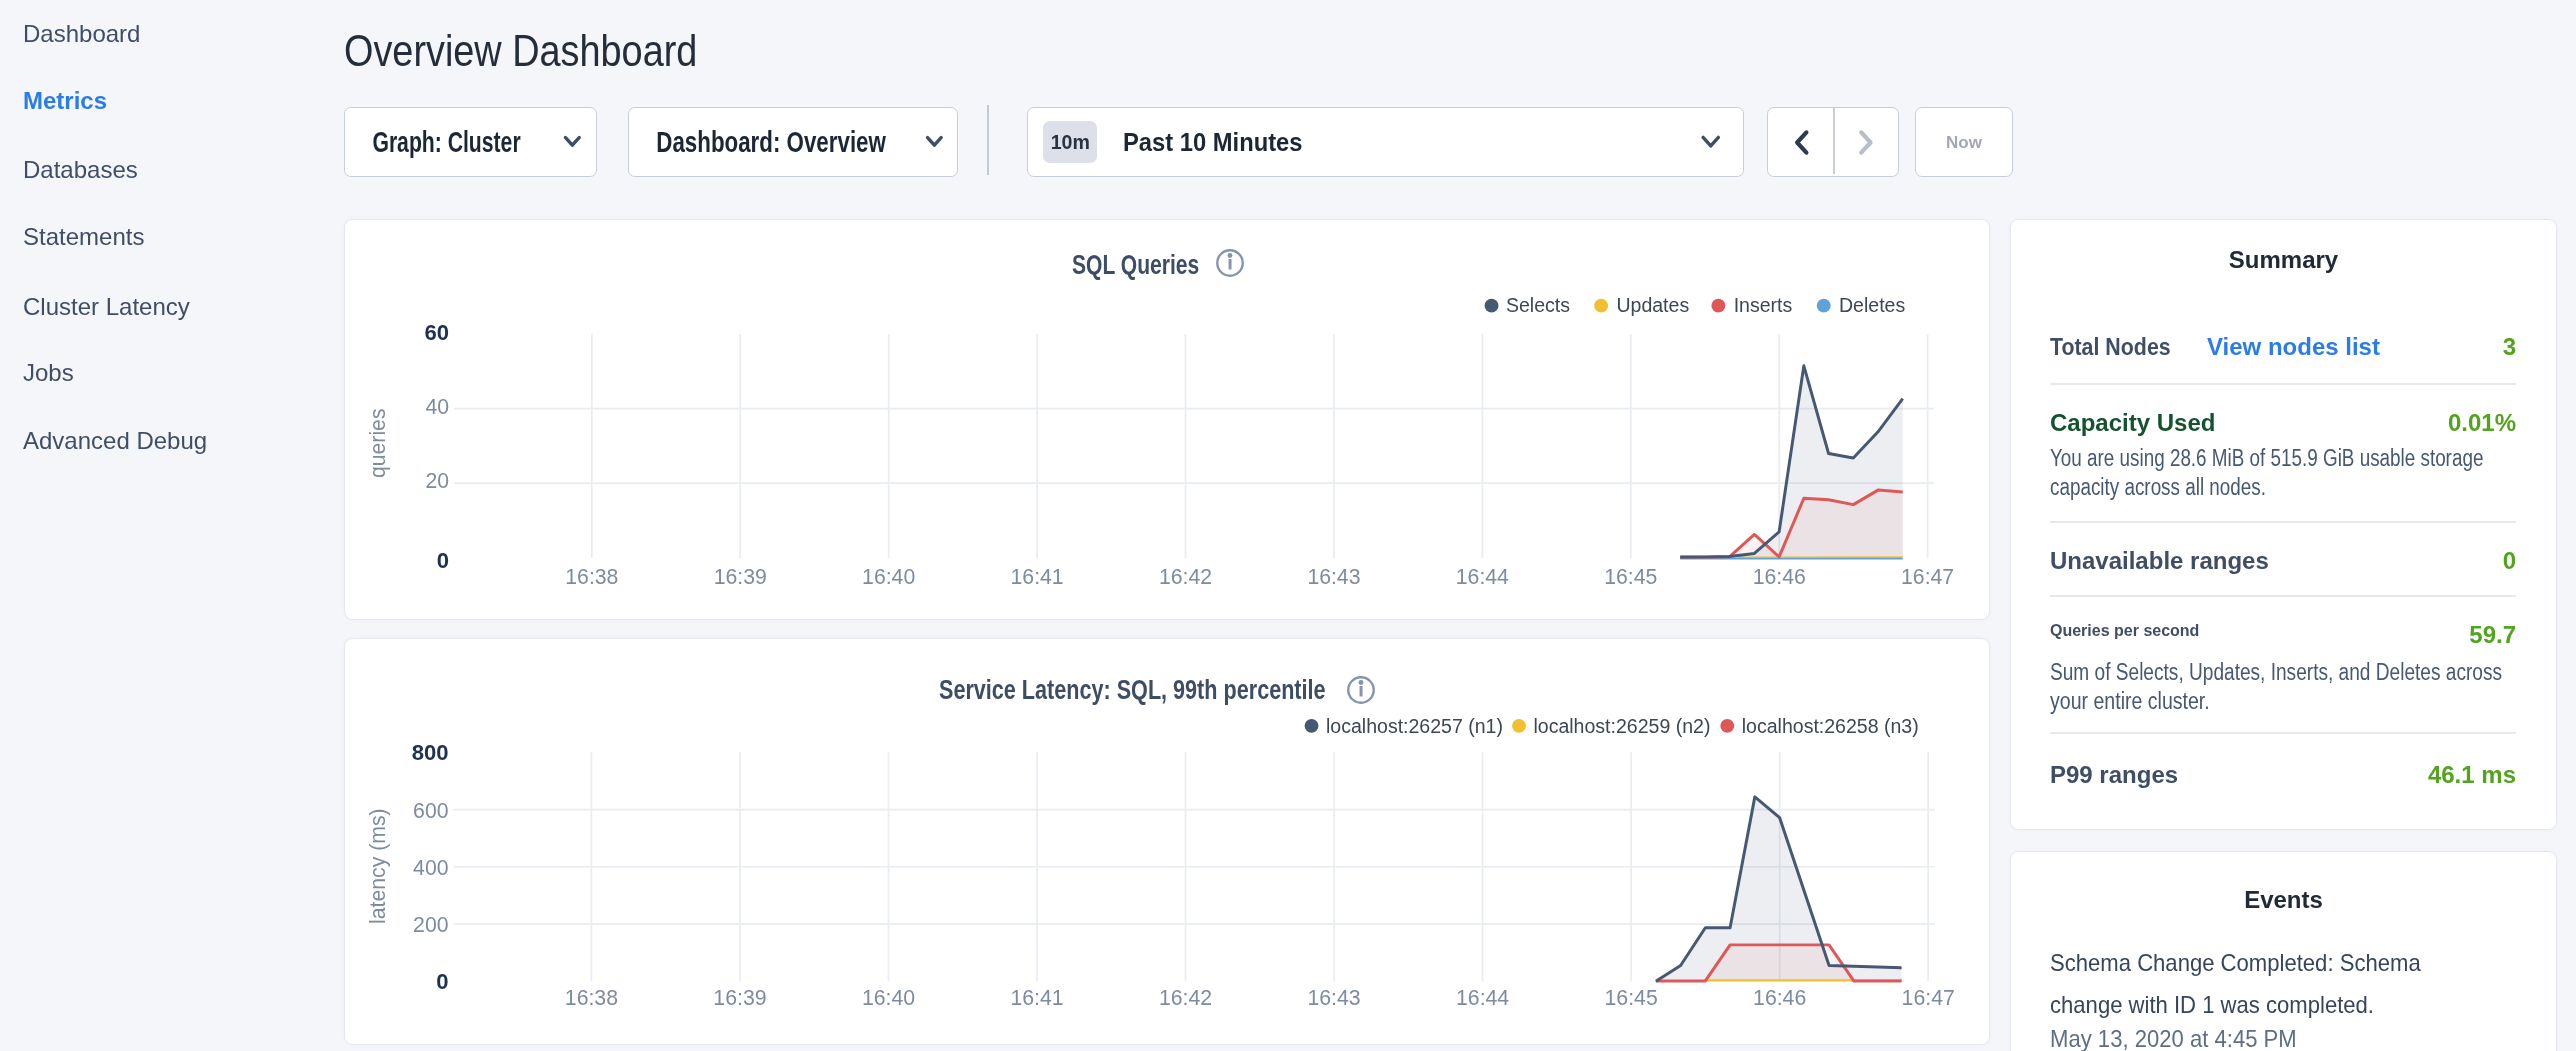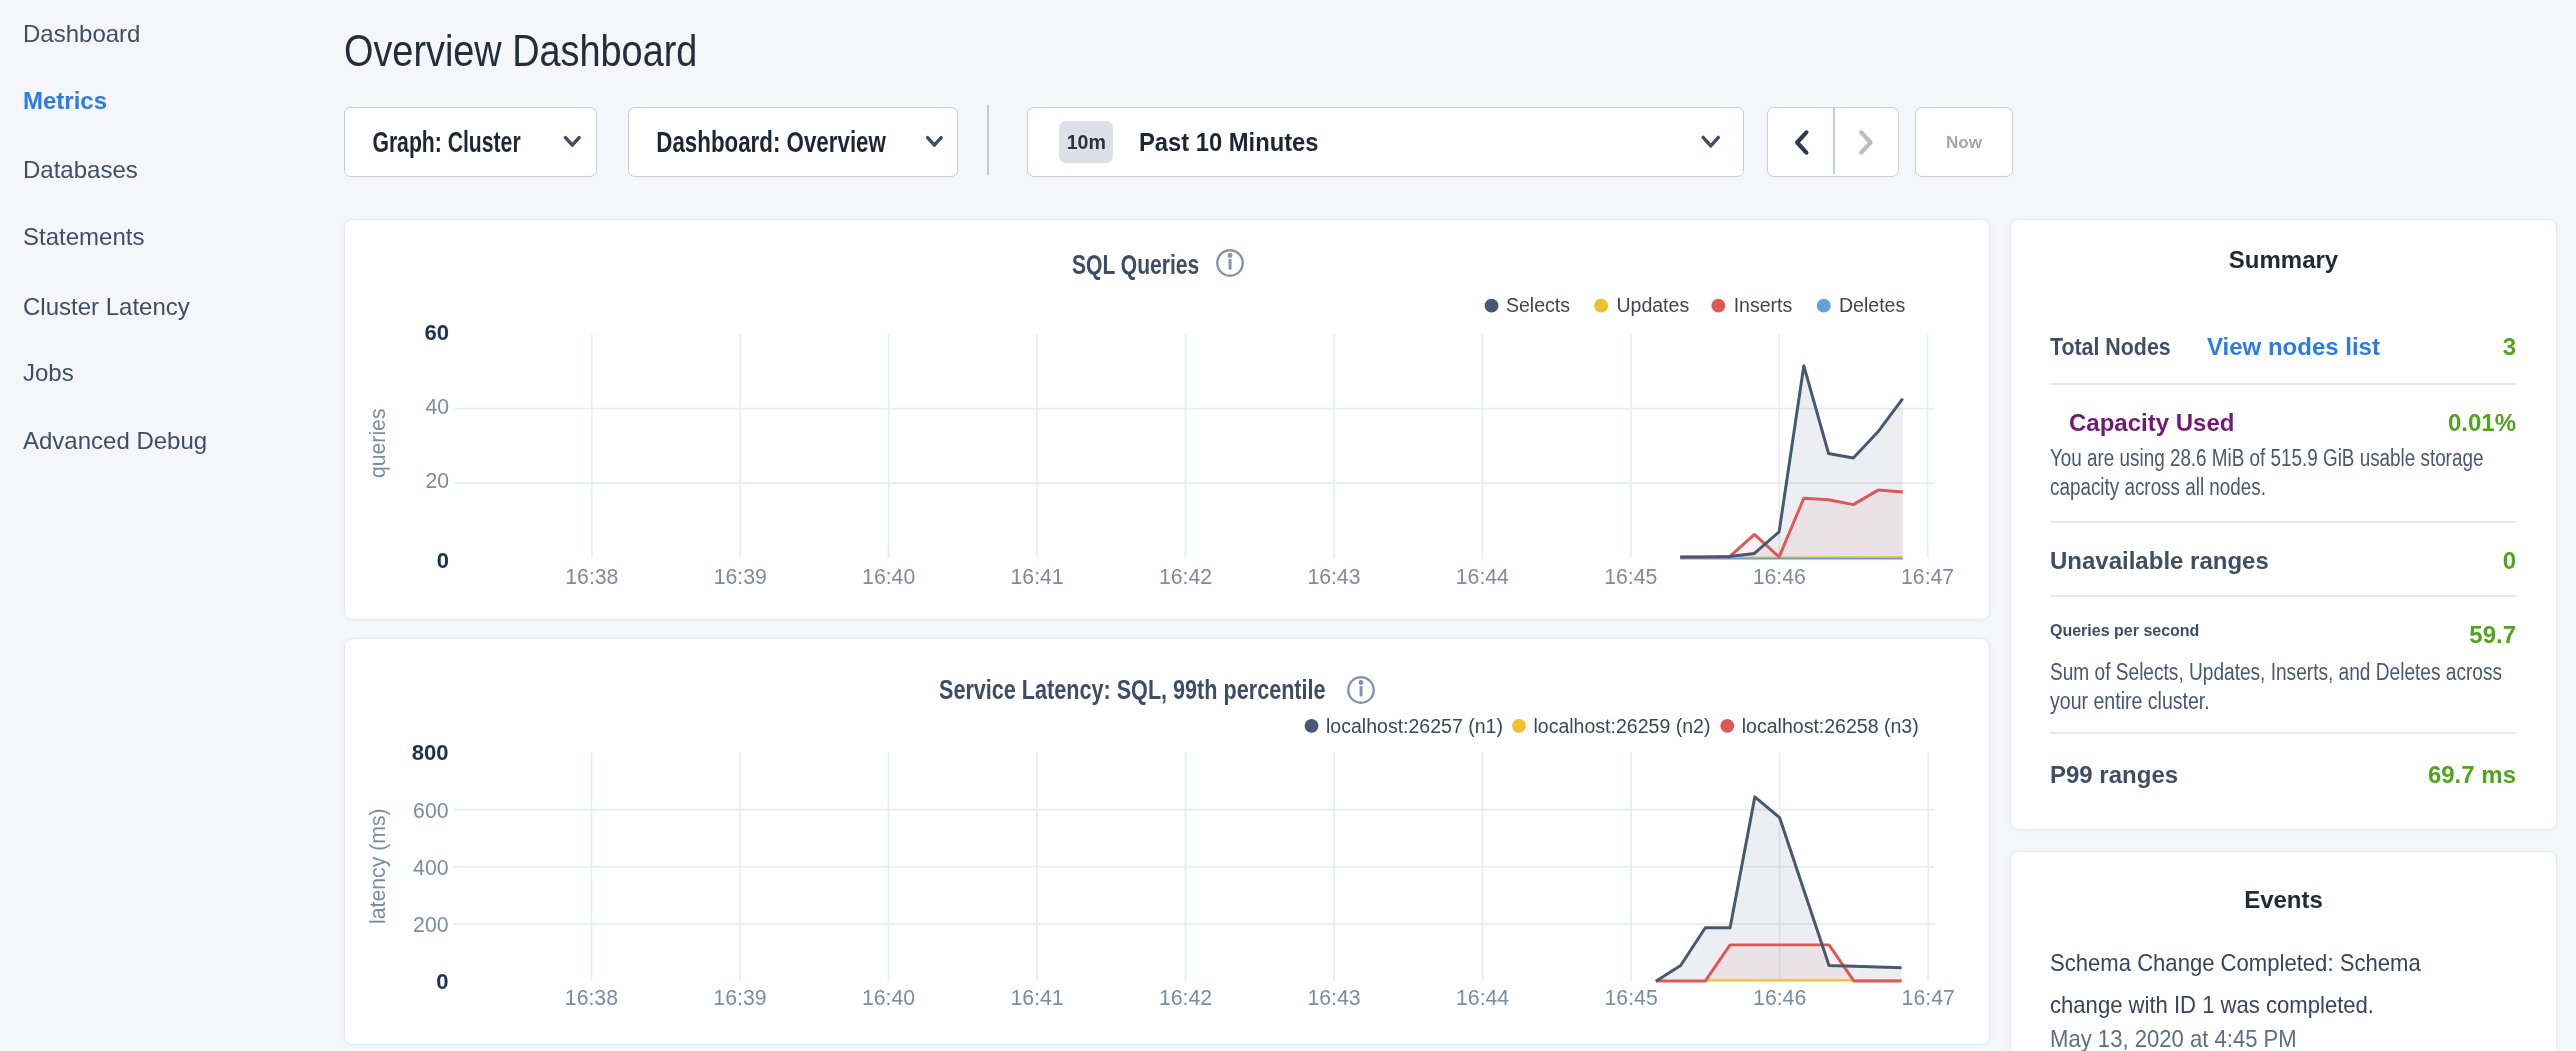--- a/index.html
+++ b/index.html
@@ -31,21 +31,21 @@
       <path d="M3 3 L11 12 L19 3" fill="none" stroke="#3f4e66" stroke-width="4" stroke-linecap="round" stroke-linejoin="round"></path>
     </svg>
 </div>
 <div class="ctl" style="left:628px; width:330px; justify-content:center;">
   <span class="ctltxt" style="font-size:29px; transform:scaleX(0.77);">Dashboard: Overview</span>
   <svg style="margin-left:5.1px; margin-right:20.4px; flex-shrink:0;" width="18.7" height="13.6" viewBox="0 0 22 16">
       <path d="M3 3 L11 12 L19 3" fill="none" stroke="#3f4e66" stroke-width="4" stroke-linecap="round" stroke-linejoin="round"></path>
     </svg>
 </div>
 <div class="abs" style="left:987px; top:105px; width:1.7px; height:70px; background:#c3c9d6;"></div>
-<div class="ctl" style="left:1027px; width:717px;padding-left:16px;">
+<div class="ctl" style="left:1027px; width:717px;">
   <div style="margin-left:15.3px; width:54px; height:42px; background:#dde0e8; border-radius:6.8px; display:flex; align-items:center; justify-content:center; font-size:19.6px; font-weight:bold; color:#2a3342;">10m</div>
   <span class="ctltxt" style="margin-left:25.5px; font-size:25px; transform:scaleX(0.95); transform-origin:0 50%;">Past 10 Minutes</span>
   <svg class="abs" style="right:19.6px; top:26px;" width="25.5" height="17" viewBox="0 0 30 20">
       <path d="M6 4 L15 14 L24 4" fill="none" stroke="#3f4e66" stroke-width="4" stroke-linecap="round" stroke-linejoin="round"></path>
     </svg>
 </div>
 <div class="ctl" style="left:1767px; width:132px;">
   <div class="abs" style="left:65px; top:0px; width:1.7px; height:66px; background:#c8cdda;"></div>
   <svg class="abs" style="left:24px; top:21px;" width="18.7" height="27" viewBox="0 0 22 32">
       <path d="M17 4 L6 16 L17 28" fill="none" stroke="#2c3a52" stroke-width="5" stroke-linecap="round" stroke-linejoin="round"></path>
@@ -170,34 +170,34 @@
   <polyline points="1543,403 1601.2,403 1630.3,360.6 1746.7,360.6 1775.8,403 1832,403" fill="none" stroke="#df5858" stroke-width="3.5" stroke-linejoin="round"></polyline>
   <polyline points="1543,403.4 1572.1,384.9 1601.2,340.4 1630.3,340.4 1659.4,186.5 1688.5,210.8 1746.7,384.9 1775.8,385.6 1832,387.6" fill="none" stroke="#475872" stroke-width="3.5" stroke-linejoin="round"></polyline>
 </svg>
 
 <div class="card" style="left:2010px; top:219px; width:547px; height:611px;"></div>
 <div class="abs" style="left:2010px; top:248px; width:547px; text-align:center; font-size:24px; font-weight:bold; color:#212b38;">Summary</div>
 <div class="abs" style="left:2050px; top:335px; font-size:24px; font-weight:bold; color:#3f4e66; transform:scaleX(0.89); transform-origin:0 0;">Total Nodes</div>
 <div class="abs" style="left:2207px; top:335px; font-size:24px; font-weight:bold; color:#2b7ce9;">View nodes list</div>
 <div class="abs" style="left:2050px; top:335px; width:466px; text-align:right; font-size:24px; font-weight:bold; color:#52a31d;">3</div>
 <div class="abs" style="left:2050px; top:383px; width:466px; height:1.7px; background:#e7e8ec;"></div>
-<div class="abs" style="left:2050px; top:411px; font-size:24px; font-weight:bold; color:#701a75;margin-left:19px;">Capacity Used</div>
+<div class="abs" style="left:2050px; top:411px; font-size:24px; font-weight:bold; color:#14532d;">Capacity Used</div>
 <div class="abs" style="left:2050px; top:411px; width:466px; text-align:right; font-size:24px; font-weight:bold; color:#52a31d;">0.01%</div>
 <div class="abs" style="left:2050px; top:447px; font-size:23px; color:#475872; transform:scaleX(0.82); transform-origin:0 0;">You are using 28.6 MiB of 515.9 GiB usable storage</div>
 <div class="abs" style="left:2050px; top:476px; font-size:23px; color:#475872; transform:scaleX(0.82); transform-origin:0 0;">capacity across all nodes.</div>
 <div class="abs" style="left:2050px; top:521px; width:466px; height:1.7px; background:#e7e8ec;"></div>
 <div class="abs" style="left:2050px; top:549px; font-size:24px; font-weight:bold; color:#3f4e66;">Unavailable ranges</div>
 <div class="abs" style="left:2050px; top:549px; width:466px; text-align:right; font-size:24px; font-weight:bold; color:#52a31d;">0</div>
 <div class="abs" style="left:2050px; top:595px; width:466px; height:1.7px; background:#e7e8ec;"></div>
 <div class="abs" style="left:2050px; top:623px; font-size:16px; font-weight:bold; color:#3f4e66;">Queries per second</div>
 <div class="abs" style="left:2050px; top:623px; width:466px; text-align:right; font-size:24px; font-weight:bold; color:#52a31d;">59.7</div>
 <div class="abs" style="left:2050px; top:661px; font-size:23px; color:#475872; transform:scaleX(0.83); transform-origin:0 0;">Sum of Selects, Updates, Inserts, and Deletes across</div>
 <div class="abs" style="left:2050px; top:690px; font-size:23px; color:#475872; transform:scaleX(0.85); transform-origin:0 0;">your entire cluster.</div>
 <div class="abs" style="left:2050px; top:732px; width:466px; height:1.7px; background:#e7e8ec;"></div>
 <div class="abs" style="left:2050px; top:763px; font-size:24px; font-weight:bold; color:#3f4e66;">P99 ranges</div>
-<div class="abs" style="left:2050px; top:763px; width:466px; text-align:right; font-size:24px; font-weight:bold; color:#52a31d;">69.7 ms</div>
+<div class="abs" style="left:2050px; top:763px; width:466px; text-align:right; font-size:24px; font-weight:bold; color:#52a31d;">46.1 ms</div>
 
 <div class="card" style="left:2010px; top:851px; width:547px; height:340px;"></div>
 <div class="abs" style="left:2010px; top:888px; width:547px; text-align:center; font-size:24px; font-weight:bold; color:#212b38;">Events</div>
 <div class="abs" style="left:2050px; top:951px; font-size:24px; color:#36455c; transform:scaleX(0.92); transform-origin:0 0;">Schema Change Completed: Schema</div>
 <div class="abs" style="left:2050px; top:993px; font-size:24px; color:#36455c; transform:scaleX(0.92); transform-origin:0 0;">change with ID 1 was completed.</div>
 <div class="abs" style="left:2050px; top:1027px; font-size:24px; color:#5d6e85; transform:scaleX(0.92); transform-origin:0 0;">May 13, 2020 at 4:45 PM</div>
 
 
 </body></html>

